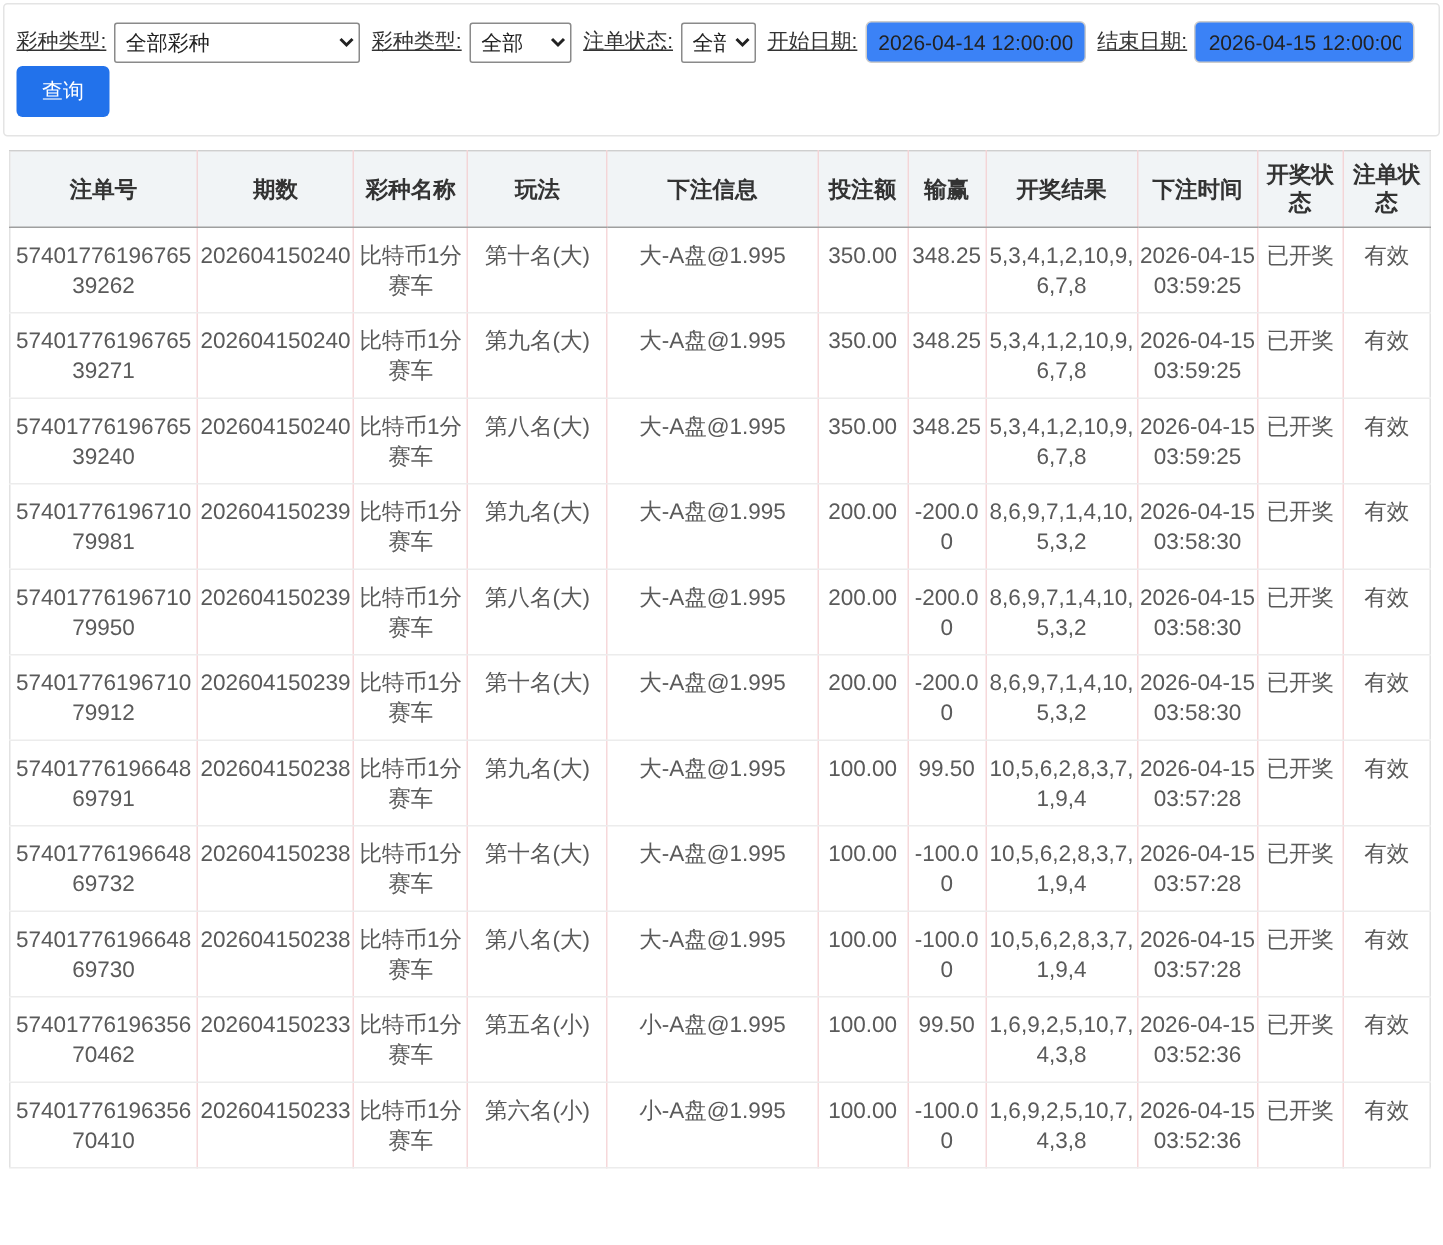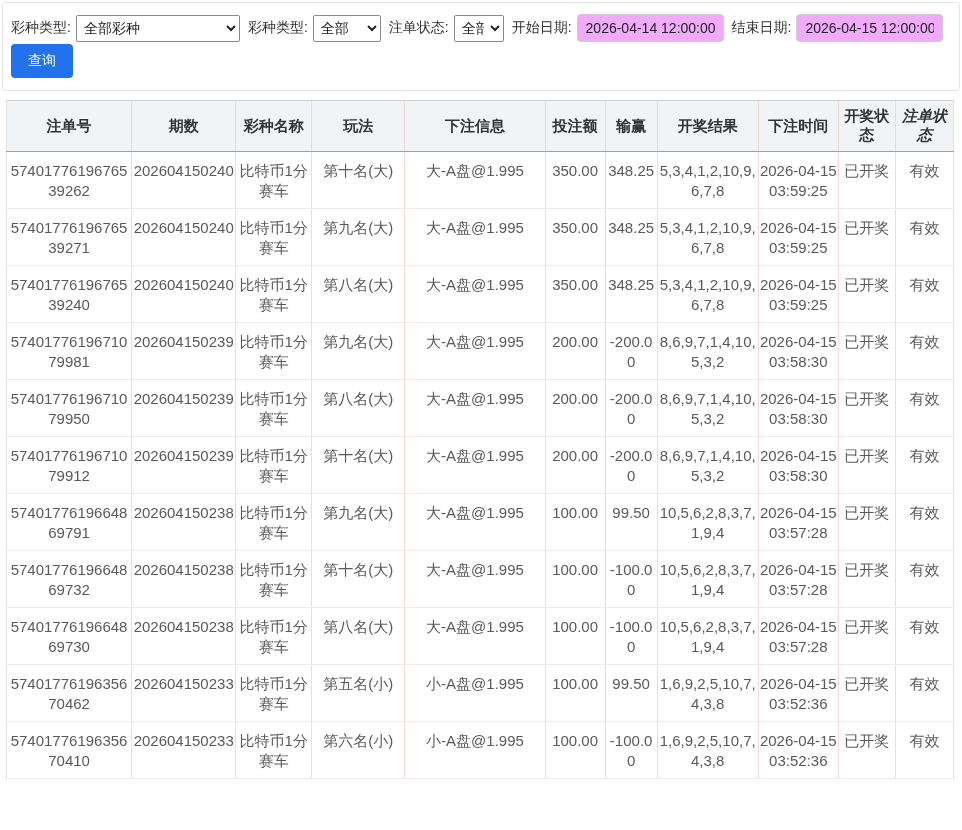--- a/index.html
+++ b/index.html
@@ -20,20 +20,21 @@
   .filter-row {
     display: flex;
     align-items: center;
     flex-wrap: nowrap;
   }
   .filter-label {
     font-size: 14px;
     color: #333;
     margin: 0 5px 0 8px;
     white-space: nowrap;
+    text-decoration: underline;
   }
   .filter-label:first-child { margin-left: 0; }
   select.filter-select {
     height: 27px;
     font-size: 14px;
     color: #222;
     border: 1px solid #8a8a8a;
     border-radius: 2px;
     background: #fff;
     padding: 2px 3px;
@@ -42,21 +43,21 @@
   .sel-draw   { width: 68px; }
   .sel-bet    { width: 50px; }
   input.date-input {
     height: 28px;
     width: 147px;
     font-size: 14px;
     color: #222;
     border: 1px solid #ccc;
     border-radius: 4px;
     padding: 3px 8px;
-    background: #f0abfc;
+    background: #3b82f6;
   }
   .query-btn {
     margin-top: 2px;
     background: #2272eb;
     color: #fff;
     font-size: 14px;
     border: none;
     border-radius: 4px;
     padding: 8px 17px;
     cursor: pointer;
@@ -76,21 +77,21 @@
     font-size: 15px;
     font-weight: bold;
     text-align: center;
     vertical-align: middle;
     height: 46px;
     padding: 6px 1px;
     border-top: 1px solid #cfcfcf;
     border-bottom: 1px solid #9f9f9f;
     border-right: 1px solid #f3d5d7;
   }
-  .bet-table thead th:last-child { border-right: none; font-style: italic; }
+  .bet-table thead th:last-child { border-right: none; }
   .bet-table tbody td {
     color: #5a5a5a;
     font-size: 15px;
     text-align: center;
     vertical-align: top;
     height: 57px;
     padding: 9px 1px 4px 1px;
     border-bottom: 1px solid #ececec;
     border-right: 1px solid #f6d8da;
     word-break: break-all;

